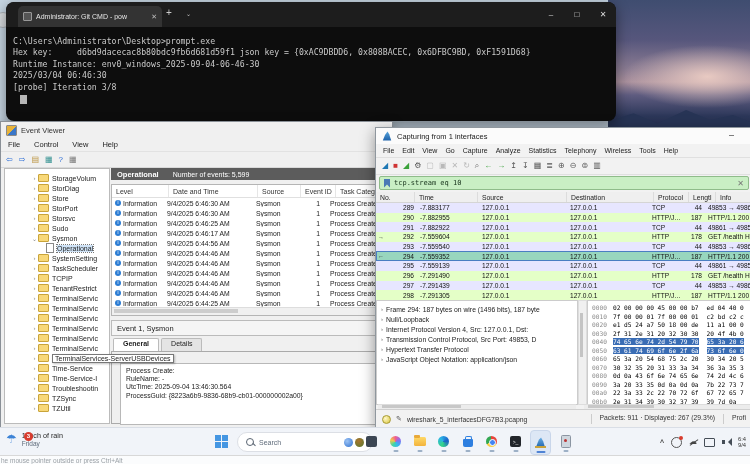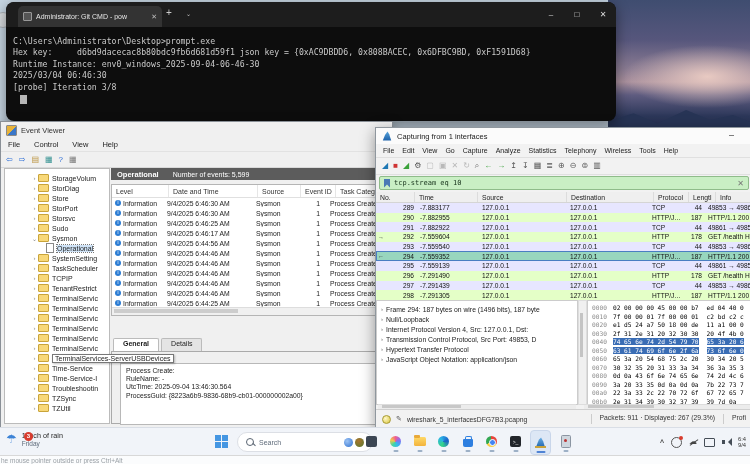--- a/index.html
+++ b/index.html
@@ -531,20 +531,21 @@
               <span class="ec ec-src">Sysmon</span>
               <span class="ec ec-id">1</span>
               <span class="ec ec-cat">Process Create (rul</span>
             </div>
 
         </div>
         <div class="ev-hscroll">
             <div class="thumb"></div>
           </div>
       </div>
+      <div class="ev-evbar">Event 1, Sysmon</div>
       <div class="ev-tabs">
 
           <span class="ev-tab active">General</span>
 
           <span class="ev-tab">Details</span>
 
       </div>
       <div class="ev-detail">
         <div class="ev-detail-box">
 

